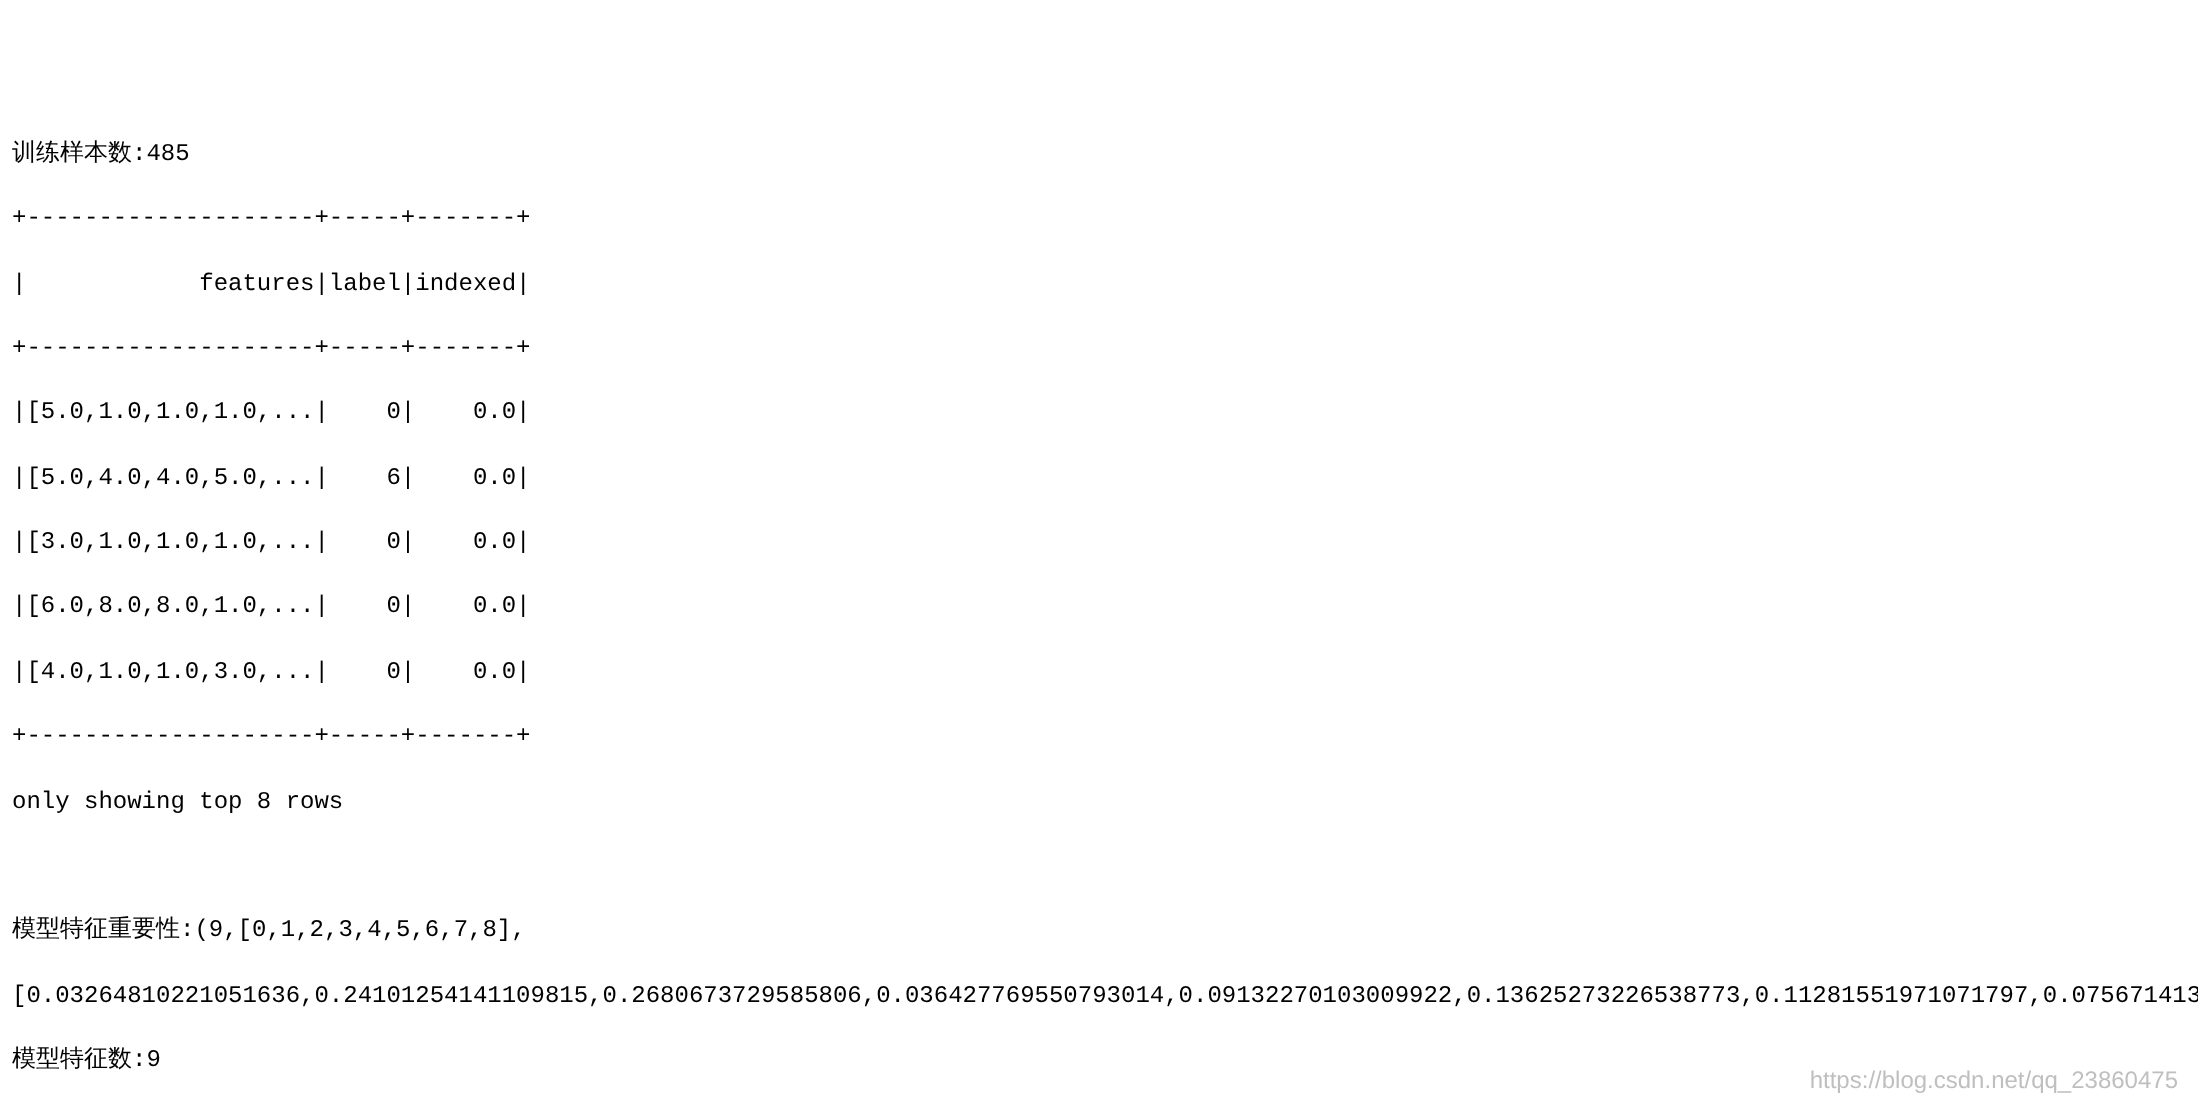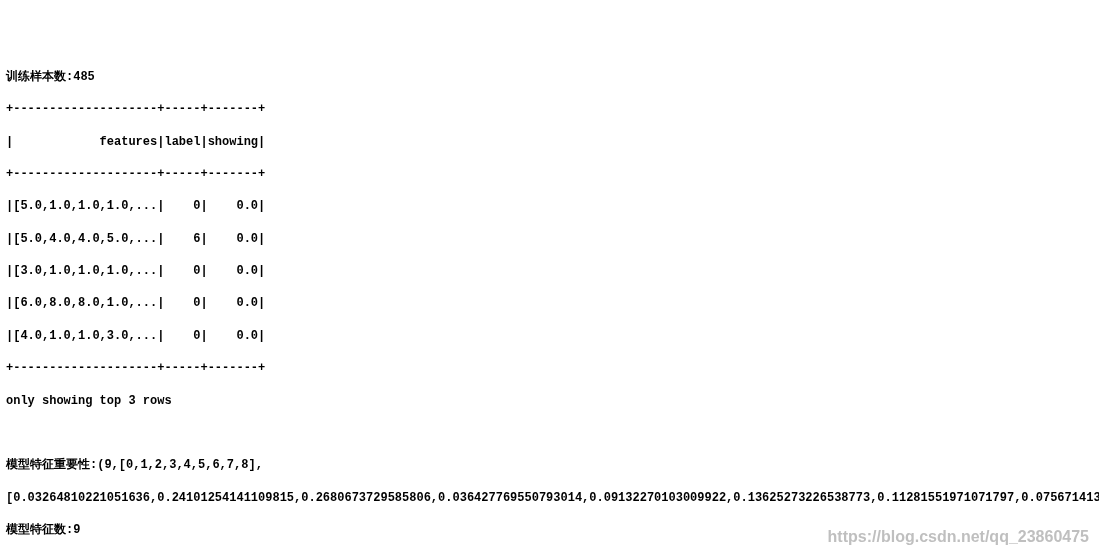--- a/index.html
+++ b/index.html
@@ -1,54 +1,54 @@
 <!DOCTYPE html>
 <html><head>
   <meta charset="utf-8">
   <style>
-    * { margin: 0; padding: 0; box-sizing: border-box; font-weight: bold; }
+    * { margin: 0; padding: 0; box-sizing: border-box; }
     body {
       font-family: "Consolas", "Courier New", monospace;
       font-size: 12px;
       line-height: 1.35;
       color: #000;
       background: #fff;
       white-space: pre;
       padding: 4px 6px;
       position: relative;
       width: 1099px;
       height: 554px;
       overflow: hidden;
     }
     .line { display: block; }
     .footer {
       position: absolute;
       right: 10px;
       bottom: 6px;
       font-family: -apple-system, "Segoe UI", Arial, sans-serif;
-      font-size: 16px;
+      font-size: 12px;
       color: #bfbfbf;
     }
   </style>
 </head>
 <body>
 
 
 
 <span class="line">训练样本数:485</span>
 <span class="line">+--------------------+-----+-------+</span>
-<span class="line">|            features|label|showing|</span>
+<span class="line">|            features|label|indexed|</span>
 <span class="line">+--------------------+-----+-------+</span>
 <span class="line">|[5.0,1.0,1.0,1.0,...|    0|    0.0|</span>
 <span class="line">|[5.0,4.0,4.0,5.0,...|    6|    0.0|</span>
 <span class="line">|[3.0,1.0,1.0,1.0,...|    0|    0.0|</span>
 <span class="line">|[6.0,8.0,8.0,1.0,...|    0|    0.0|</span>
 <span class="line">|[4.0,1.0,1.0,3.0,...|    0|    0.0|</span>
 <span class="line">+--------------------+-----+-------+</span>
-<span class="line">only showing top 3 rows</span>
+<span class="line">only showing top 8 rows</span>
 <span class="line"> </span>
 <span class="line">模型特征重要性:(9,[0,1,2,3,4,5,6,7,8],</span>
 <span class="line">[0.03264810221051636,0.24101254141109815,0.2680673729585806,0.036427769550793014,0.09132270103009922,0.13625273226538773,0.11281551971071797,0.07567141342969522,0.00578184743311173])</span>
 <span class="line">模型特征数:9</span>
 
 
 
 
 
 

